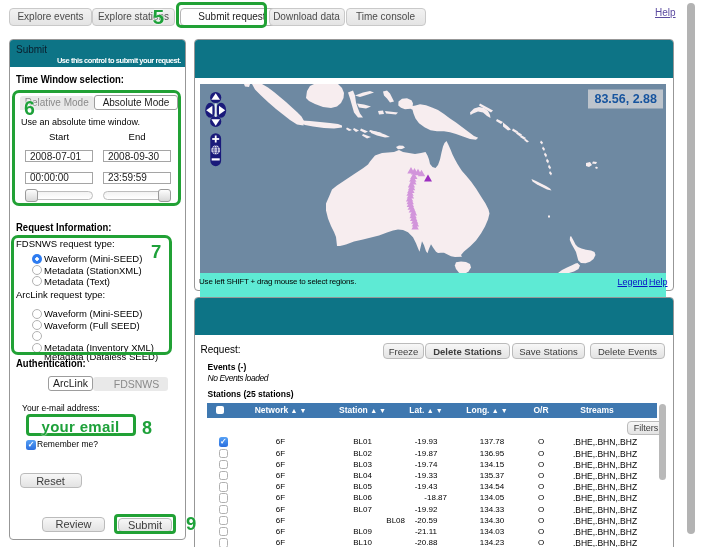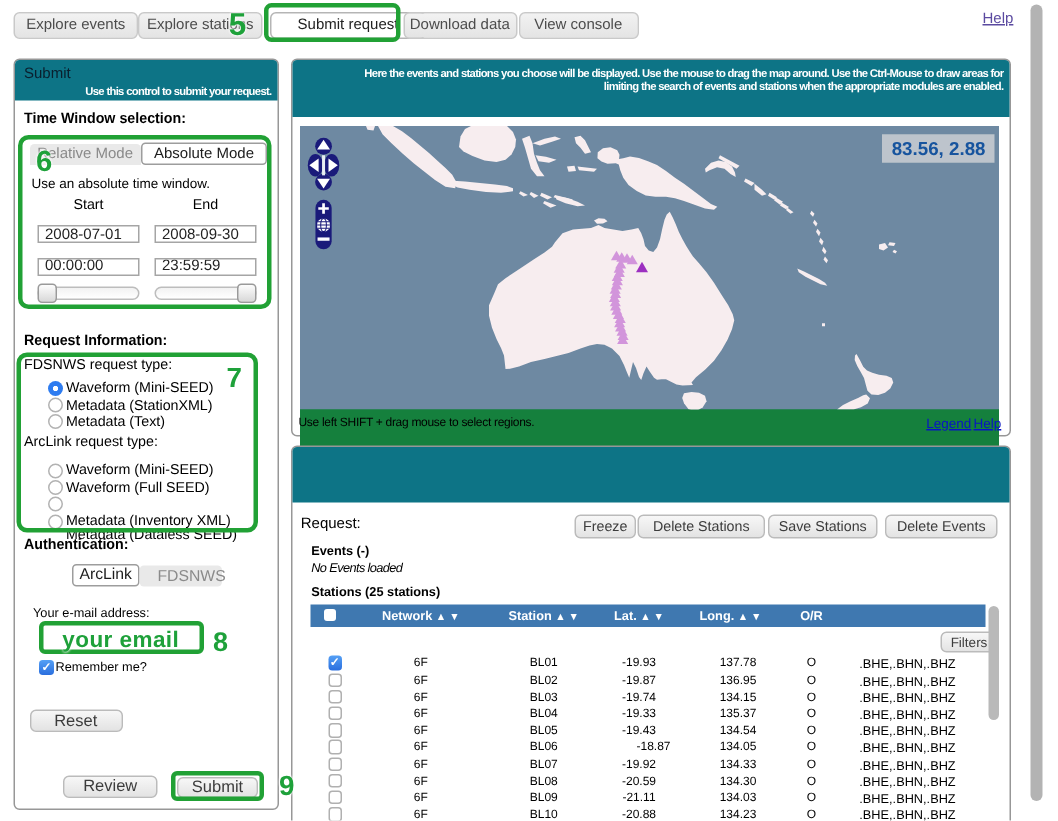--- a/index.html
+++ b/index.html
@@ -45,21 +45,21 @@
 .seg.on { background:#fff; border:1px solid #9d9d9d; border-radius:3px; color:#1c1c1c; }
 .seg.off { background:#e9e9e9; border-radius:3px; color:#8a8a8a; }
 </style>
 </head>
 <body>
 
 <div class="tab" style="left:9px; width:83px;">Explore events</div>
 <div class="tab" style="left:92px; width:83px;">Explore stations</div>
 <div class="tab active" style="left:180px; width:104px;text-align:center;">Submit request</div>
 <div class="tab" style="left:268.5px; width:76px;">Download data</div>
-<div class="tab" style="left:345.5px; width:80px;">View console</div>
+<div class="tab" style="left:345.5px; width:80px;">Time console</div>
 <div class="gbox" style="left:176px; top:2px; width:91px; height:26px; border-radius:5px;"></div>
 <div class="gnum" style="left:152.5px; top:4.5px; font-size:21px;">5</div>
 <a class="hlp abs" style="left:655px; top:7px;">Help</a>
 
 <div class="abs" style="left:687px; top:3px; width:8px; height:531px; background:#b3b3b3; border-radius:4px;"></div>
 
 <div class="panel" style="left:9px; top:39px; width:177px; height:501px;">
  <div class="phead" style="height:27px;">
    <div class="ptitle" style="margin-top:1.5px;">Submit</div>
    <div class="psub" style="margin-top:2px;">Use this control to submit your request.</div>
@@ -100,40 +100,39 @@
 <div class="lbl" style="left:44px; top:308px; font-size:9.5px;">Waveform (Mini-SEED)</div>
 <div class="radio" style="left:31.5px; top:320px;"></div>
 <div class="lbl" style="left:44px; top:319.5px; font-size:9.5px;">Waveform (Full SEED)</div>
 <div class="radio" style="left:31.5px; top:331.3px;"></div>
 <div class="lbl" style="left:44px; top:330.8px; font-size:9.5px;margin-top:20px;">Metadata (Dataless SEED)</div>
 <div class="radio" style="left:31.5px; top:342.6px;"></div>
 <div class="lbl" style="left:44px; top:342.1px; font-size:9.5px;">Metadata (Inventory XML)</div>
 
 <div class="hdg" style="left:16px; top:358px;">Authentication:</div>
 <div class="seg on" style="left:48px; top:376px; width:45px; height:15px; font-size:10.5px; line-height:13px;">ArcLink</div>
-<div class="seg off" style="left:93px; top:377px; width:55px; height:14px; font-size:10.5px; line-height:14px;padding-left:12px;">FDSNWS</div>
+<div class="seg off" style="left:93px; top:377px; width:75px; height:14px; font-size:10.5px; line-height:14px;padding-left:12px;">FDSNWS</div>
 
 <div class="lbl" style="left:22px; top:402.5px; font-size:8.5px;">Your e-mail address:</div>
 <div class="gbox" style="left:25.5px; top:414px; width:110px; height:22px; border-radius:4px; background:#fff;"></div>
 <div class="gnum" style="left:25.5px; top:417.5px; width:110px; text-align:center; font-size:15px; letter-spacing:0.3px;">your email</div>
 <div class="gnum" style="left:142px; top:417.5px; font-size:18px;">8</div>
 <div class="check" style="left:26px; top:439.5px;">✓</div>
 <div class="lbl" style="left:37px; top:439px; font-size:8.5px;">Remember me?</div>
 <div class="btn" style="left:19.5px; top:472.5px; width:62px; height:15px; font-size:11px; line-height:14px;">Reset</div>
 <div class="btn" style="left:42px; top:517px; width:63px; height:14.5px; font-size:11px; line-height:13.5px;">Review</div>
 <div class="btn" style="left:118px; top:517.5px; width:54px; height:14px; font-size:11px; line-height:13px;">Submit</div>
 <div class="gbox" style="left:114px; top:514px; width:62px; height:20px; border-radius:4px;"></div>
 <div class="gnum" style="left:186px; top:513px; font-size:18.5px;">9</div>
 
 <div class="panel" style="left:194px; top:39px; width:480px; height:252px;">
  <div class="phead" style="height:38px;">
-   <div class="psub" style="margin-top:3px;">Here the events and stations you choose will be displayed. Use the mouse to drag the map around. Use the Ctrl-Mouse to draw areas for<br>limiting the search of events and stations when the appropriate modules are enabled.</div>
  </div>
 </div>
-<div class="abs" id="mapbox" style="left:200px; top:83.5px; width:466px; height:237px; background:#15803d; overflow:hidden;">
+<div class="abs" id="mapbox" style="left:200px; top:83.5px; width:466px; height:237px; background:#5eead4; overflow:hidden;">
 <svg width="466" height="189" viewBox="0 0 466 189">
 <rect width="466" height="189" fill="#6e89a2"></rect>
 <g fill="#f7edef" stroke="none">
 
 <path d="M52,0 62,0 68,3.5 74,8 80,13 86,18 92,23.5 97,28 101.5,32.5 104,37 103.5,41.5 97,40.5 90,36 83,30.5 76,25 68.5,18.5 61,11.5 55,5.5 Z"></path>
 
 <path d="M44,0 50,0 49,3 45,2.5 Z"></path>
 
 <path d="M106,14 107,7 110,2 114,0 138,0 142,4 144,9 143.5,14 141,19 137,22.5 131,24 123,23 115,20 109,17 Z"></path>
 
@@ -254,35 +253,35 @@
 <div class="lbl" style="left:199px; top:276.5px; font-size:8px; letter-spacing:-0.2px;">Use left SHIFT + drag mouse to select regions.</div>
 <a class="blu abs" style="left:617.5px; top:276.5px;">Legend</a>
 <a class="blu abs" style="left:649px; top:276.5px;">Help</a>
 
 <div class="panel" style="left:194px; top:297px; width:480px; height:280px;">
  <div class="phead" style="height:37px;">
  </div>
 </div>
 <div class="lbl" style="left:200.5px; top:344px; font-size:10px;">Request:</div>
 <div class="btn" style="left:383px; top:343px; width:41px; height:16px; font-size:9.5px; line-height:15px;">Freeze</div>
-<div class="btn" style="left:425px; top:343px; width:85px; height:16px; font-size:9.5px; line-height:15px;">Delete Stations</div>
+<div class="btn" style="left:425px; top:343px; width:85px; height:16px; font-size:9.5px; line-height:15px;font-weight:bold;">Delete Stations</div>
 <div class="btn" style="left:512px; top:343px; width:73px; height:16px; font-size:9.5px; line-height:15px;">Save Stations</div>
 <div class="btn" style="left:590px; top:343px; width:75px; height:16px; font-size:9.5px; line-height:15px;">Delete Events</div>
 <div class="lbl bold" style="left:207.5px; top:361.5px; font-size:8.5px;">Events (-)</div>
 <div class="lbl" style="left:207.5px; top:373px; font-size:8.5px; font-style:italic; letter-spacing:-0.4px;">No Events loaded</div>
 <div class="lbl bold" style="left:207.5px; top:389px; font-size:8.5px;">Stations (25 stations)</div>
 
 <div class="abs" style="left:207px; top:402.5px; width:450px; height:15px; background:#3f78b0; color:#fff; font-size:8.5px; font-weight:bold; line-height:15px;">
   <div class="abs" style="left:9px; top:3.5px; width:8px; height:8px; background:#fff; border-radius:2px;"></div>
   <div class="abs" style="left:34px; width:79px; text-align:center;">Network <span style="font-size:7px;">▲ ▼</span></div>
   <div class="abs" style="left:113px; width:85px; text-align:center;">Station <span style="font-size:7px;">▲ ▼</span></div>
   <div class="abs" style="left:198px; width:42px; text-align:center;">Lat. <span style="font-size:7px;">▲ ▼</span></div>
   <div class="abs" style="left:240px; width:80px; text-align:center;">Long. <span style="font-size:7px;">▲ ▼</span></div>
   <div class="abs" style="left:312px; width:44px; text-align:center;">O/R</div>
-  <div class="abs" style="left:348px; width:84px; text-align:center;margin-top:12px;">Streams</div>
+  <div class="abs" style="left:348px; width:84px; text-align:center;">Streams</div>
 </div>
 <div class="btn" style="left:627px; top:421px; width:38px; height:14px; font-size:9px; line-height:13px;">Filters</div>
 <div class="abs" id="tbl" style="left:209px; top:436.4px; width:448px; height:112px; font-size:8px; color:#000;">
     <div class="abs" style="left:0;top:0px;width:448px;height:11.2px;">
       <div class="check" style="left:9.5px;top:1px;width:9.5px;height:9.5px;font-size:8px;line-height:9px;">✓</div>
       <div class="abs" style="left:32px;top:1px;width:79px;text-align:center;">6F</div>
       <div class="abs" style="left:111px;top:1px;width:85px;text-align:center;">BL01</div>
       <div class="abs" style="left:196px;top:1px;width:42px;text-align:center;">-19.93</div>
       <div class="abs" style="left:238px;top:1px;width:90px;text-align:center;">137.78</div>
       <div class="abs" style="left:310px;top:1px;width:44px;text-align:center;">O</div>
@@ -338,21 +337,21 @@
       <div class="abs" style="left:32px;top:1px;width:79px;text-align:center;">6F</div>
       <div class="abs" style="left:111px;top:1px;width:85px;text-align:center;">BL07</div>
       <div class="abs" style="left:196px;top:1px;width:42px;text-align:center;">-19.92</div>
       <div class="abs" style="left:238px;top:1px;width:90px;text-align:center;">134.33</div>
       <div class="abs" style="left:310px;top:1px;width:44px;text-align:center;">O</div>
       <div class="abs" style="left:354px;top:1px;width:84px;text-align:center;font-size:8.5px;">.BHE,.BHN,.BHZ</div>
     </div>
     <div class="abs" style="left:0;top:78.39999999999999px;width:448px;height:11.2px;">
       <div class="check off" style="left:9.5px;top:1px;width:9.5px;height:9.5px;font-size:8px;line-height:9px;"></div>
       <div class="abs" style="left:32px;top:1px;width:79px;text-align:center;">6F</div>
-      <div class="abs" style="left:111px;top:1px;width:85px;text-align:center;">BL08</div>
+      <div class="abs" style="left:111px;top:1px;width:85px;text-align:right;">BL08</div>
       <div class="abs" style="left:196px;top:1px;width:42px;text-align:center;">-20.59</div>
       <div class="abs" style="left:238px;top:1px;width:90px;text-align:center;">134.30</div>
       <div class="abs" style="left:310px;top:1px;width:44px;text-align:center;">O</div>
       <div class="abs" style="left:354px;top:1px;width:84px;text-align:center;font-size:8.5px;">.BHE,.BHN,.BHZ</div>
     </div>
     <div class="abs" style="left:0;top:89.6px;width:448px;height:11.2px;">
       <div class="check off" style="left:9.5px;top:1px;width:9.5px;height:9.5px;font-size:8px;line-height:9px;"></div>
       <div class="abs" style="left:32px;top:1px;width:79px;text-align:center;">6F</div>
       <div class="abs" style="left:111px;top:1px;width:85px;text-align:center;">BL09</div>
       <div class="abs" style="left:196px;top:1px;width:42px;text-align:center;">-21.11</div>

